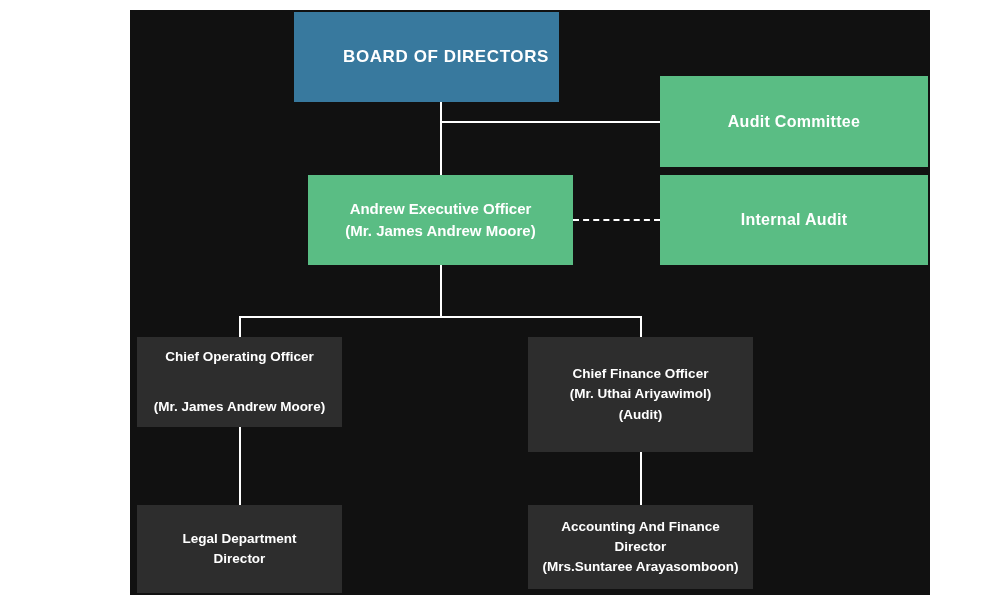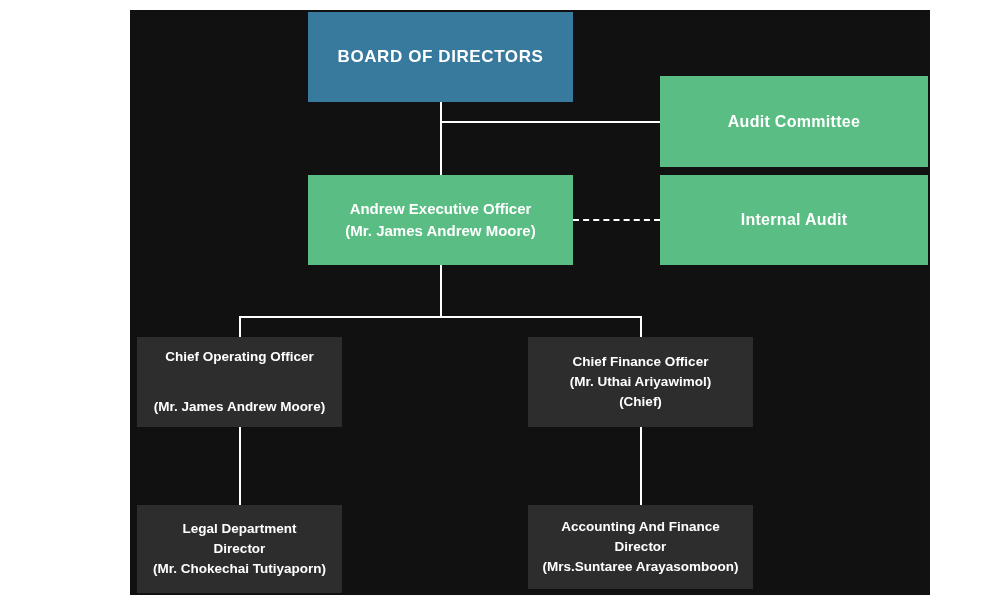--- a/index.html
+++ b/index.html
@@ -73,21 +73,21 @@
   <div class="vline" style="left:310px; top:92px; height:73px;"></div>
   <div class="hline" style="left:310px; top:111px; width:220px;"></div>
   <div class="dline" style="left:443px; top:209px; width:87px;"></div>
   <div class="vline" style="left:310px; top:255px; height:53px;"></div>
   <div class="hline" style="left:109px; top:306px; width:403px;"></div>
   <div class="vline" style="left:109px; top:306px; height:21px;"></div>
   <div class="vline" style="left:510px; top:306px; height:21px;"></div>
   <div class="vline" style="left:109px; top:417px; height:78px;"></div>
   <div class="vline" style="left:510px; top:417px; height:78px;"></div>
 
-  <div class="node blue" style="left:178px; top:2px; width:265px; height:90px;">
+  <div class="node blue" style="left:164px; top:2px; width:265px; height:90px;align-items:flex-end;">
     <div>BOARD OF DIRECTORS</div>
   </div>
 
   <div class="node green single" style="left:530px; top:66px; width:268px; height:91px;">
     <div>Audit Committee</div>
   </div>
 
   <div class="node green" style="left:178px; top:165px; width:265px; height:90px;">
     <div>Andrew Executive Officer</div>
     <div>(Mr. James Andrew Moore)</div>
@@ -95,30 +95,29 @@
 
   <div class="node green single" style="left:530px; top:165px; width:268px; height:90px;text-align:center;">
     <div>Internal Audit</div>
   </div>
 
   <div class="node dark" style="left:7px; top:327px; width:205px; height:90px;gap:30px;">
     <div>Chief Operating Officer</div>
     <div>(Mr. James Andrew Moore)</div>
   </div>
 
-  <div class="node dark" style="left:398px; top:327px; width:225px; height:90px;">
+  <div class="node dark" style="left:398px; top:327px; width:225px; height:115px;">
     <div>Chief Finance Officer</div>
     <div>(Mr. Uthai Ariyawimol)</div>
-    <div>(Chief)</div>
+    <div>(Audit)</div>
   </div>
 
   <div class="node dark" style="left:7px; top:495px; width:205px; height:88px;">
     <div>Legal Department</div>
     <div>Director</div>
-    <div>(Mr. Chokechai Tutiyaporn)</div>
   </div>
 
   <div class="node dark" style="left:398px; top:495px; width:225px; height:84px;">
     <div>Accounting And Finance</div>
     <div>Director</div>
     <div>(Mrs.Suntaree Arayasomboon)</div>
   </div>
 
 </div>
 

